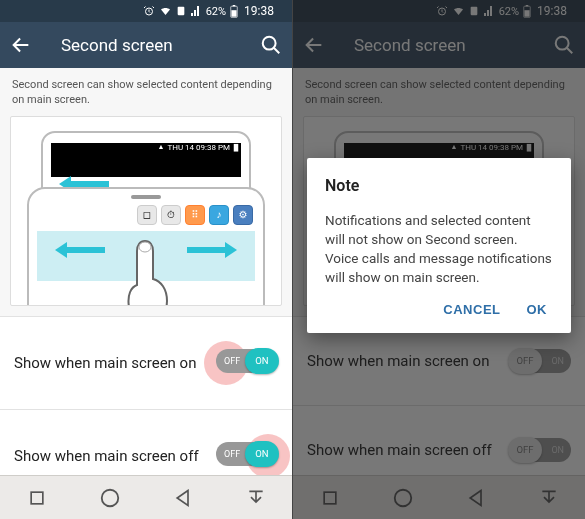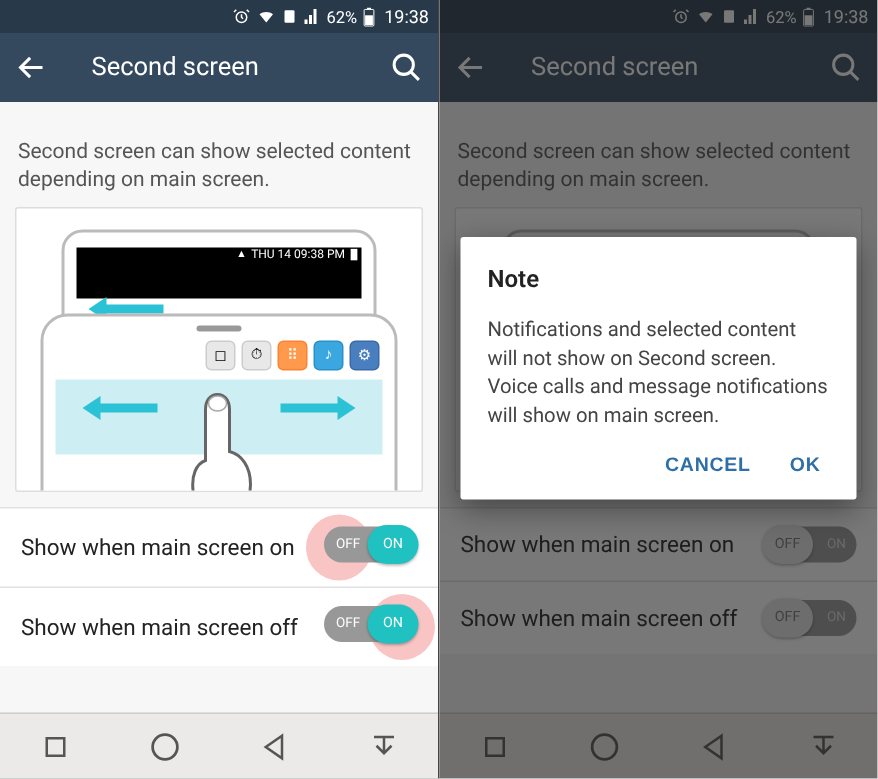--- a/index.html
+++ b/index.html
@@ -1,32 +1,32 @@
 <!DOCTYPE html>
 <html><head>
 <meta charset="utf-8">
 <style>
   * { box-sizing: border-box; margin: 0; padding: 0; }
   body { font-family: -apple-system, Roboto, Arial, sans-serif; background: #888; }
   .container { display: flex; width: 585px; height: 519px; }
   .phone { position: relative; flex: 1; background: #f5f5f5; display: flex; flex-direction: column; overflow: hidden; }
   .phone + .phone { border-left: 1px solid #444; }
 
-  .statusbar { height: 22px; background: #283a4a; color: #fff; display: flex; align-items: center; justify-content: flex-end; padding: 0 6px; font-size: 11px; gap: 4px; }
+  .statusbar { height: 22px; background: #283a4a; color: #fff; display: flex; align-items: center; justify-content: flex-end; padding: 0 18px; font-size: 11px; gap: 4px; }
   .statusbar .sb-icon { display: inline-flex; }
   .statusbar .sb-batt { font-size: 11px; }
   .statusbar .sb-time { font-size: 12px; margin-left: 2px; }
 
   .header { height: 46px; background: #34495e; color: #fff; display: flex; align-items: center; padding: 0 10px; gap: 29px; }
   .header .back { display: flex; align-items: center; }
   .header .title { font-size: 17px; font-weight: 400; flex: 1; }
   .header .search { display: flex; align-items: center; }
 
   .content { flex: 1; background: #f7f7f7; overflow: hidden; }
-  .desc { font-size: 14px; color: #555; padding: 24px 12px 8px; line-height: 1.35; }
+  .desc { font-size: 11px; color: #555; padding: 10px 12px 8px; line-height: 1.35; }
 
   .illustration { background: #fff; margin: 0 10px; border: 1px solid #ddd; border-radius: 2px; height: 190px; position: relative; overflow: hidden; }
   .ill-back { position: absolute; top: 14px; left: 50%; transform: translateX(-50%); width: 210px; height: 100px; background: #fff; border: 2px solid #bbb; border-radius: 14px 14px 0 0; overflow: hidden; }
   .ill-back-bar { position: absolute; top: 10px; left: 8px; right: 8px; height: 34px; background: #000; }
   .ill-back-status { position: absolute; top: 10px; right: 10px; font-size: 8px; color: #fff; z-index: 2; display:flex; gap:3px; align-items:center; }
   .ill-back-arrow-l { position: absolute; top: 48px; left: 26px; color: #2bc2d6; }
   .arrow-body-h { width: 40px; height: 6px; background: #2bc2d6; position: relative; }
   .arrow-body-h.r::after { content:""; position:absolute; right:-10px; top:-5px; border-left: 12px solid #2bc2d6; border-top: 8px solid transparent; border-bottom: 8px solid transparent; }
   .arrow-body-h.l::before { content:""; position:absolute; left:-10px; top:-5px; border-right: 12px solid #2bc2d6; border-top: 8px solid transparent; border-bottom: 8px solid transparent; }
 
@@ -36,21 +36,21 @@
   .ill-app { width: 20px; height: 20px; border-radius: 4px; background:#e8e8e8; border:1px solid #ccc; display:flex; align-items:center; justify-content:center; font-size:10px;}
   .ill-app.orange { background:#ff9a4d; border-color:#ff8030; color:#fff;}
   .ill-app.blue1 { background:#3aa7e0; border-color:#2a90c8; color:#fff;}
   .ill-app.blue2 { background:#4a7fbf; border-color:#3a6aa5; color:#fff;}
   .ill-front-band { position:absolute; top: 42px; left:8px; right:8px; height: 50px; background: #cdeef3; }
   .ill-finger { position:absolute; top: 48px; left: 96px; width: 44px; height: 120px; }
   .ill-finger svg { width:100%; height:100%; }
   .ill-arrow-left { position:absolute; top: 58px; left: 36px; }
   .ill-arrow-right { position:absolute; top: 58px; right: 36px; }
 
-  .row { display:flex; align-items:center; padding: 12px 14px; background:#fff; border-top: 1px solid #e2e2e2; margin-top: 10px;}
+  .row { display:flex; align-items:center; padding: 32px 14px; background:#fff; border-top: 1px solid #e2e2e2; margin-top: 10px;}
   .row + .row { margin-top: 0; }
   .row-label { flex:1; font-size: 15px; color: #222; }
 
   .toggle-wrap { position: relative; width: 62px; height: 28px; }
   .ripple { position:absolute; width:44px; height:44px; border-radius:50%; background: rgba(239,125,125,0.45); top:50%; transform:translateY(-50%); }
   .ripple.left { left:-12px; }
   .ripple.right { right:-12px; }
   .toggle { position:relative; width:62px; height:24px; border-radius:12px; background:#989898; display:flex; align-items:center; font-size:9px; color:#fff; }
   .toggle .off { position:absolute; left:8px; }
   .toggle .on { position:absolute; right:8px; }

